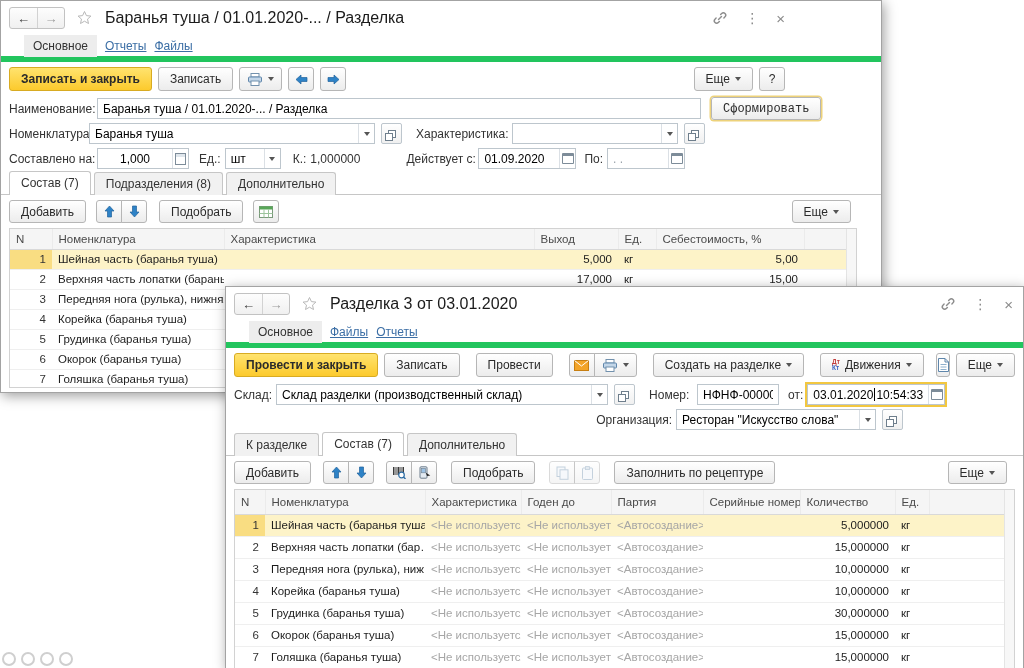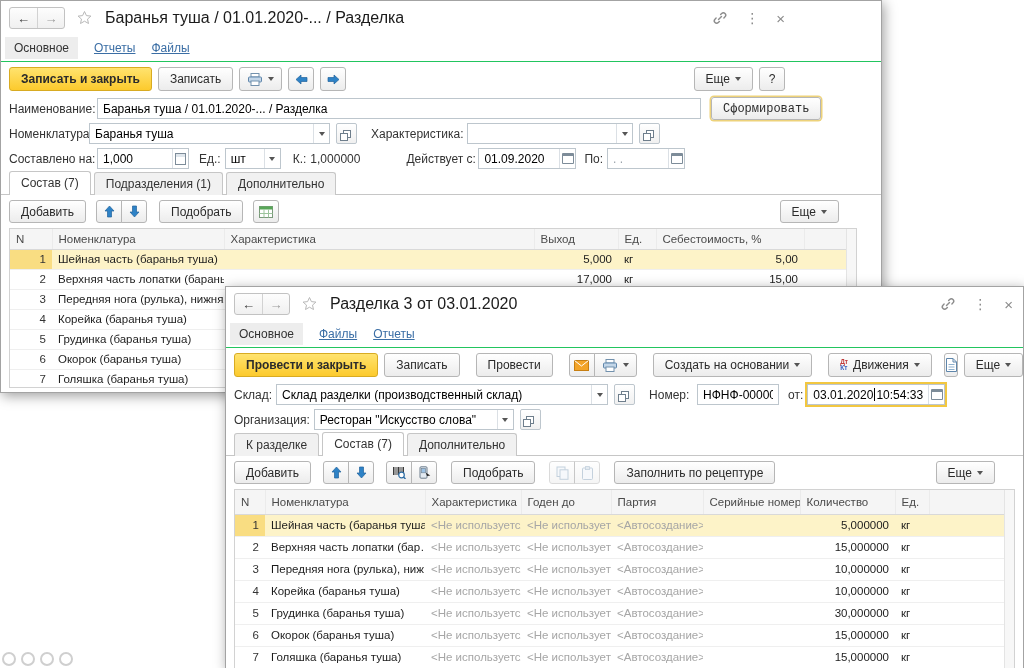--- a/index.html
+++ b/index.html
@@ -15,22 +15,22 @@
     background:linear-gradient(#fdfdfd,#f0f0f0); }
   .hb { width:27px; height:20px; display:flex; align-items:center; justify-content:center;
     font-size:13px; color:#3c3c3c; cursor:default; }
   .hb.fwd { border-left:1px solid #d2d2d2; color:#9d9d9d; }
   .star { display:flex; margin-left:3px; }
   .wtitle { font-size:16px; color:#1b1b1b; margin-left:4px; white-space:nowrap; }
   .wicons { margin-left:auto; display:flex; align-items:center; gap:17px; color:#8b8b8b; }
   #win1 .wicons { margin-right:86px; }
   .kebab { font-size:14px; line-height:14px; } .xclose { font-size:15px; line-height:15px; }
 
-  .navrow { display:flex; align-items:center; gap:16px; padding:0 4px; height:27px;
-    border-bottom:1px solid #22c55e; }
+  .navrow { display:flex; align-items:center; gap:8px; padding:0 23px; height:27px;
+    border-bottom:6px solid #22c55e; }
   .nav-main { background:#ededed; color:#333; font-size:12px; padding:4px 9px; }
   .nav-link { color:#3b6ea5; font-size:12px; text-decoration:underline; cursor:pointer; }
 
   .cmdbar { display:flex; align-items:center; gap:6px; padding:5px 10px 5px 8px; }
   .btn { display:inline-flex; align-items:center; justify-content:center; gap:5px; height:24px;
     padding:0 11px; font-size:12px; color:#2b2b2b; background:linear-gradient(#ffffff,#ececec);
     border:1px solid #b6b6b6; border-radius:3px; white-space:nowrap; cursor:default; }
   .btn.primary { font-weight:bold; background:linear-gradient(#ffe36e,#fcca2d); border-color:#d8ab22; }
   .btn.ic { padding:0 7px; }
   .btn.q { width:26px; padding:0; }
@@ -45,21 +45,21 @@
   .dtkt { display:flex; flex-direction:column; font-size:6.5px; line-height:6.5px; font-weight:bold; }
   .dtkt .dt { color:#c23b3b; } .dtkt .kt { color:#3b62c2; }
   .dis { opacity:.5; }
 
   .frow { display:flex; align-items:center; padding:0 10px 0 8px; font-size:12px; color:#333;
     gap:4px; height:25px; }
   .lbl { white-space:nowrap; }
   .field { display:flex; align-items:center; height:21px; border:1px solid #bdc6cd; background:#fff;
     padding:0 5px; font-size:12px; color:#000; }
   .field .fv { flex:1; white-space:nowrap; overflow:hidden; }
-  .field .fv.num { text-align:left; }
+  .field .fv.num { text-align:center; }
   .fbtn { align-self:stretch; display:flex; align-items:center; justify-content:center; width:16px;
     border-left:1px solid #dbe0e5; margin:0 -5px 0 5px; }
   .sqbtn { width:21px; height:21px; min-width:21px; border:1px solid #bdc6cd; border-radius:2px;
     display:flex; align-items:center; justify-content:center; background:linear-gradient(#fff,#f0f0f0);
     margin-left:2px; }
   .ic-open { position:relative; width:8px; height:8px; border:1px solid #6e7e8c; background:#fff; }
   .ic-open::before { content:""; position:absolute; left:-4px; bottom:-4px; width:6px; height:6px;
     background:#fff; border:1px solid #6e7e8c; }
   .ic-cal { width:12px; height:11px; border:1px solid #7d8c99; border-top:3px solid #7d8c99;
     border-radius:1px; background:#fff; }
@@ -69,21 +69,21 @@
   .ylw-light { box-shadow:0 0 0 1.5px #edd27a;font-family:Liberation Mono, monospace; }
   .cursorbar { display:inline-block; width:1px; height:13px; background:#000; margin:0 1px; vertical-align:middle; }
 
   .tabs { display:flex; align-items:flex-end; gap:3px; padding:0 0 0 8px; height:24px;
     position:relative; z-index:1; margin-bottom:-1px; }
   .tab { font-size:12px; color:#333; background:#f1f1f1; border:1px solid #c6c6c6; border-bottom:none;
     border-radius:3px 3px 0 0; padding:4px 11px; white-space:nowrap; }
   .tab.active { background:#fff; padding-bottom:5px; }
   .panel { border-top:1px solid #c6c6c6; }
 
-  .tbar { display:flex; align-items:center; gap:4px; padding:5px 28px 5px 8px; }
+  .tbar { display:flex; align-items:center; gap:4px; padding:5px 16px 5px 8px; }
   .tbar .btn { height:23px; }
   .tbar-right { margin-left:auto; }
   #win1 .tbar-right { margin-right:14px; }
 
   .tblwrap { position:relative; margin-left:8px; border:1px solid #d2d2d2; overflow:hidden; }
   #win1 .tblwrap { margin-right:24px; height:160px; }
   #win2 .tblwrap { margin-right:8px; height:180px; }
   .vscroll { position:absolute; top:0; right:0; bottom:0; width:10px; background:#f7f7f7;
     border-left:1px solid #e4e4e4; }
   table { border-collapse:collapse; width:100%; table-layout:fixed; }
@@ -173,21 +173,21 @@
   <div class="frow">
     <span class="lbl" style="width:84px">Наименование:</span>
     <div class="field" style="width:604px">
       <span class="fv">Баранья туша / 01.01.2020-... / Разделка</span>
     </div>
     <div class="btn ylw-light" style="height:23px;margin-left:6px">Сформировать</div>
   </div>
 
   <div class="frow">
     <span class="lbl" style="width:76px">Номенклатура:</span>
-    <div class="field" style="width:241px">
+    <div class="field" style="width:286px">
       <span class="fv">Баранья туша</span>
       <span class="fbtn">
           <span class="tri"></span>
         </span>
     </div>
     <span class="sqbtn">
         <span class="ic-open"></span>
       </span>
     <span class="lbl" style="margin-left:10px;width:92px">Характеристика:</span>
     <div class="field" style="width:166px">
@@ -229,21 +229,21 @@
     <div class="field" style="width:78px">
       <span class="fv" style="color:#9aa2aa">. .</span>
       <span class="fbtn">
           <span class="ic-cal"></span>
         </span>
     </div>
   </div>
 
   <div class="tabs">
     <div class="tab active">Состав (7)</div>
-    <div class="tab">Подразделения (1)</div>
+    <div class="tab">Подразделения (8)</div>
     <div class="tab">Дополнительно</div>
   </div>
 
   <div class="panel">
     <div class="tbar">
       <div class="btn">Добавить</div>
       <div class="btngroup" style="margin-left:6px">
         <div class="btn q">
           <svg width="11" height="13" viewBox="0 0 11 13">
               <path d="M5.5 1 L10 6 H7.5 V12 H3.5 V6 H1 Z" fill="#2e82c6" stroke="#21639c" stroke-width=".7"></path>
@@ -411,21 +411,21 @@
       <div class="btn ic">
         <svg width="16" height="15" viewBox="0 0 16 15">
             <rect x="4" y="1.5" width="8" height="3.5" fill="#fff" stroke="#7291ad"></rect>
             <rect x="1.5" y="5" width="13" height="5" rx="1" fill="#c3d6e8" stroke="#5f86ab"></rect>
             <rect x="4" y="9" width="8" height="4.5" fill="#fff" stroke="#7291ad"></rect>
           </svg>
         <span class="tri"></span>
       </div>
     </div>
     <div class="btn" style="margin-left:10px">
-      <span>Создать на основании</span>
+      <span>Создать на разделке</span>
         <span class="tri"></span>
     </div>
     <div class="btn" style="margin-left:10px">
       <span class="dtkt">
           <span class="dt">Дт</span>
           <span class="kt">Кт</span>
         </span>
       <span>Движения</span>
         <span class="tri"></span>
     </div>
@@ -466,21 +466,21 @@
     <div class="field ylw" style="width:138px">
       <span>03.01.2020</span>
         <span class="cursorbar"></span>
         <span>10:54:33</span>
       <span class="fbtn">
           <span class="ic-cal"></span>
         </span>
     </div>
   </div>
 
-  <div class="frow" style="padding-right:120px">
+  <div class="frow" style="justify-content:flex-end;padding-right:120px">
     <span class="lbl">Организация:</span>
     <div class="field" style="width:200px">
       <span class="fv">Ресторан "Искусство слова"</span>
       <span class="fbtn">
           <span class="tri"></span>
         </span>
     </div>
     <span class="sqbtn">
         <span class="ic-open"></span>
       </span>

